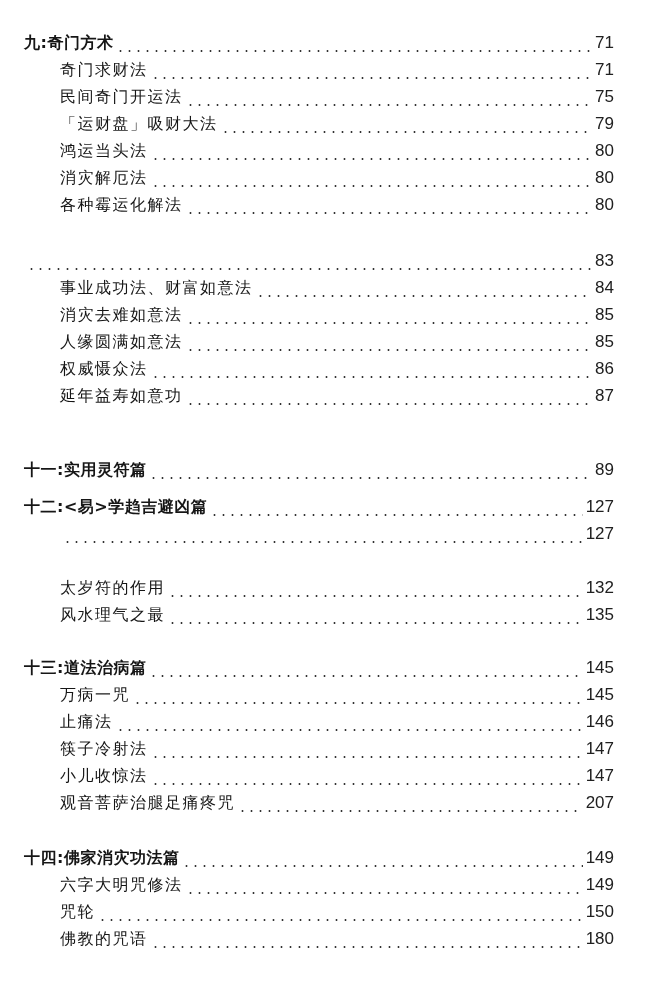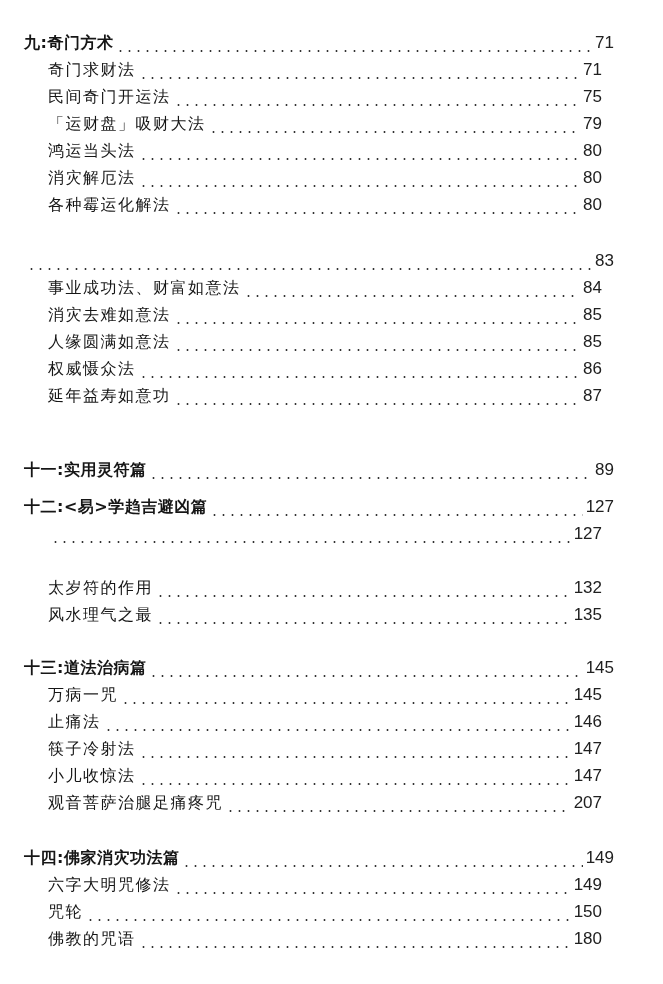--- a/index.html
+++ b/index.html
@@ -12,21 +12,21 @@
   .row {
     position: absolute;
     height: 24px;
     display: flex;
     align-items: flex-start;
     font-size: 16px;
     line-height: 20px;
     white-space: nowrap;
   }
   .row.head { left: 24px; width: 590px; font-weight: bold; letter-spacing: 0.5px; }
-  .row.sub  { left: 48px; width: 554px; letter-spacing: 1.5px; }
+  .row.sub  { left: 60px; width: 554px; letter-spacing: 1.5px; }
   .row .title { flex: 0 0 auto; }
   .row .leader {
     flex: 1 1 auto;
     height: 20px;
     margin: 0 3px 0 2px;
     background-image: radial-gradient(circle, #333 0.9px, transparent 1.2px);
     background-size: 9px 4px;
     background-repeat: repeat-x;
     background-position: 1px 16px;
   }

